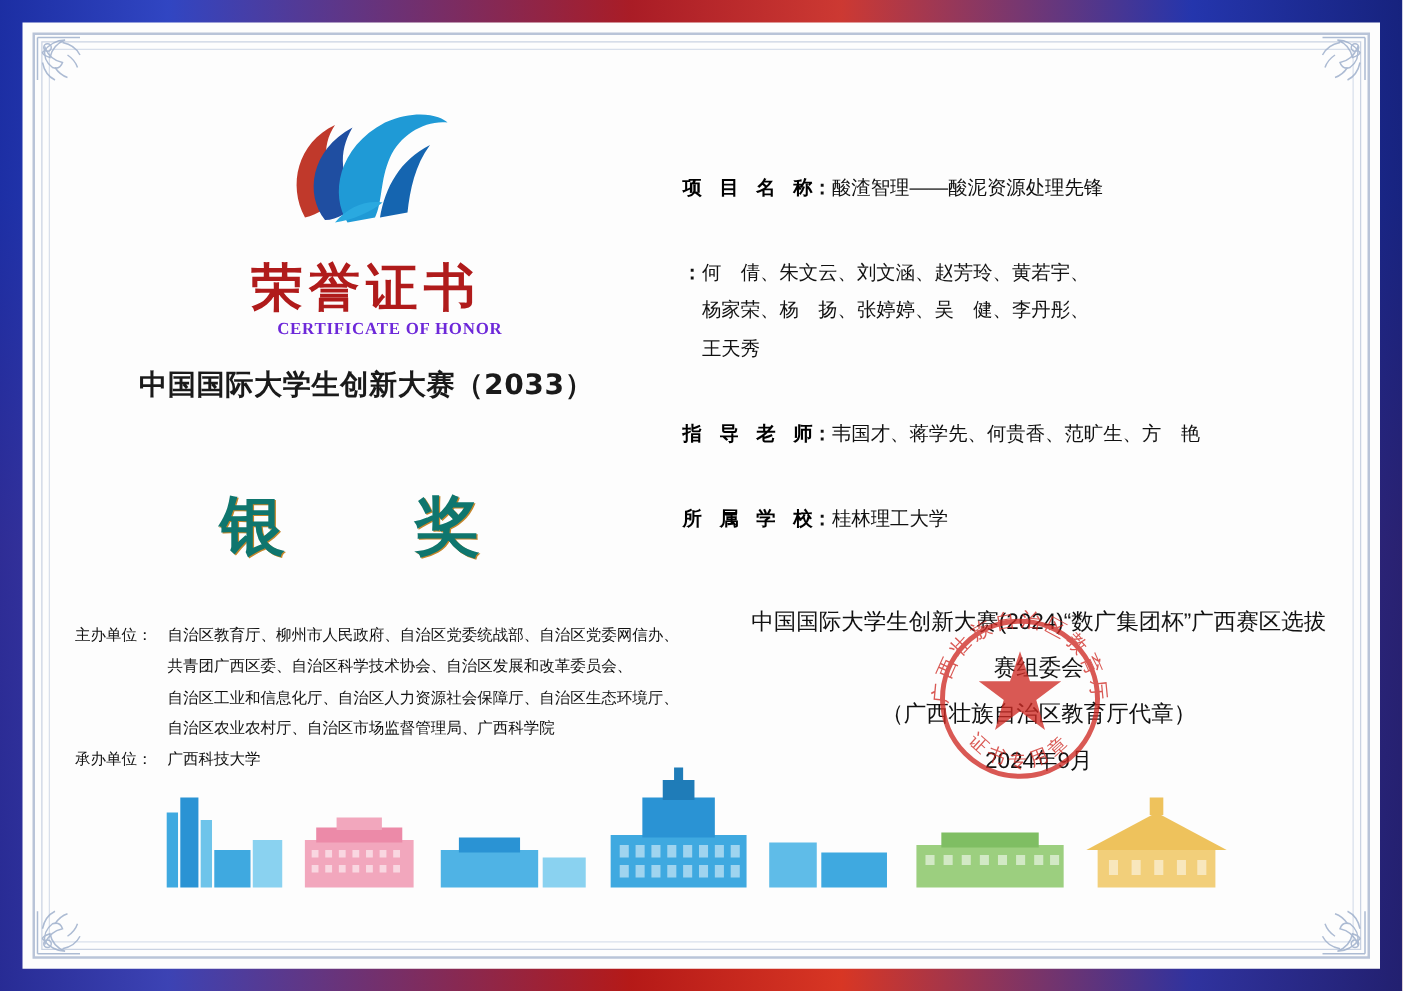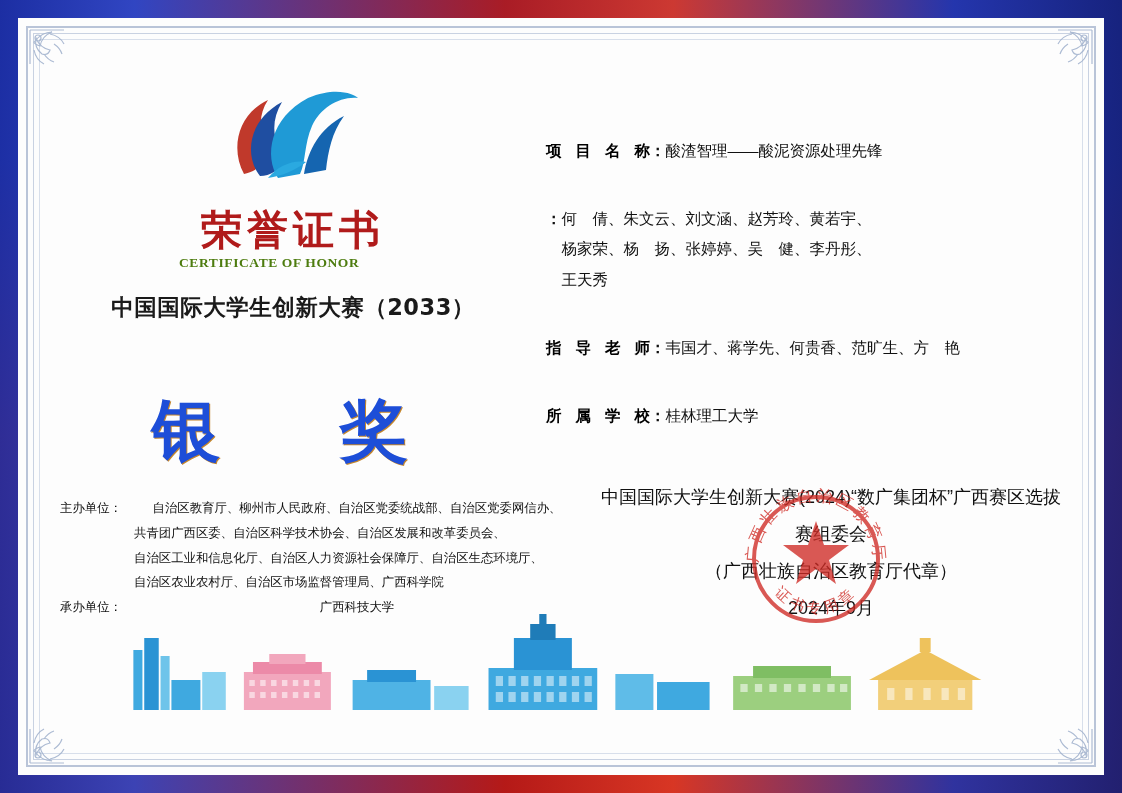--- a/index.html
+++ b/index.html
@@ -90,28 +90,28 @@
     width: 200px;
     text-align: center;
     font-family: "DejaVu Sans", "Liberation Sans", sans-serif;
     font-size: 41px;
     font-weight: bold;
     color: #b01b1b;
     letter-spacing: 5px;
   }
   .honor-sub {
     position: absolute;
-    left: 131px;
+    left: 144px;
     top: 207px;
     width: 210px;
-    text-align: left;
+    text-align: right;
     font-family: "Liberation Serif", serif;
     font-size: 13.5px;
     font-weight: bold;
-    color: #4d7c0f;
+    color: #6d28d9;
     letter-spacing: .6px;
   }
   .comp-line1, .comp-line2 {
     position: absolute;
     width: 470px;
     left: 10px;
     text-align: center;
     font-family: "DejaVu Sans", "Liberation Sans", sans-serif;
     font-size: 22.5px;
     font-weight: bold;
@@ -121,23 +121,23 @@
   .comp-line1 { top: 244px; }
   .comp-line2 { top: 283px; }
 
   .award {
     position: absolute;
     left: 10px;
     top: 338px;
     width: 470px;
     text-align: center;
     font-family: "DejaVu Sans", "Liberation Sans", sans-serif;
-    font-size: 68px;
-    font-weight: bold;
-    color: #1d4ed8;
+    font-size: 52px;
+    font-weight: bold;
+    color: #0f766e;
     letter-spacing: 26px;
     text-shadow: 1px 1px 0 #c4862c;
   }
 
   
   .info {
     position: absolute;
     left: 498px;
     top: 88px;
     right: 0;
@@ -176,21 +176,21 @@
     font-size: 12.4px;
     color: #111;
     line-height: 2.0;
   }
   .org-row { display: flex; }
   .org-label {
     flex: 0 0 74px;
     font-weight: normal;
     white-space: nowrap;
   }
-  .org-val { flex: 1; text-align: center; }
+  .org-val { flex: 1; }
   .org-indent { padding-left: 74px; }
 
   
   .issuer {
     position: absolute;
     right: 8px;
     bottom: 118px;
     width: 470px;
     text-align: center;
     font-size: 18px;

